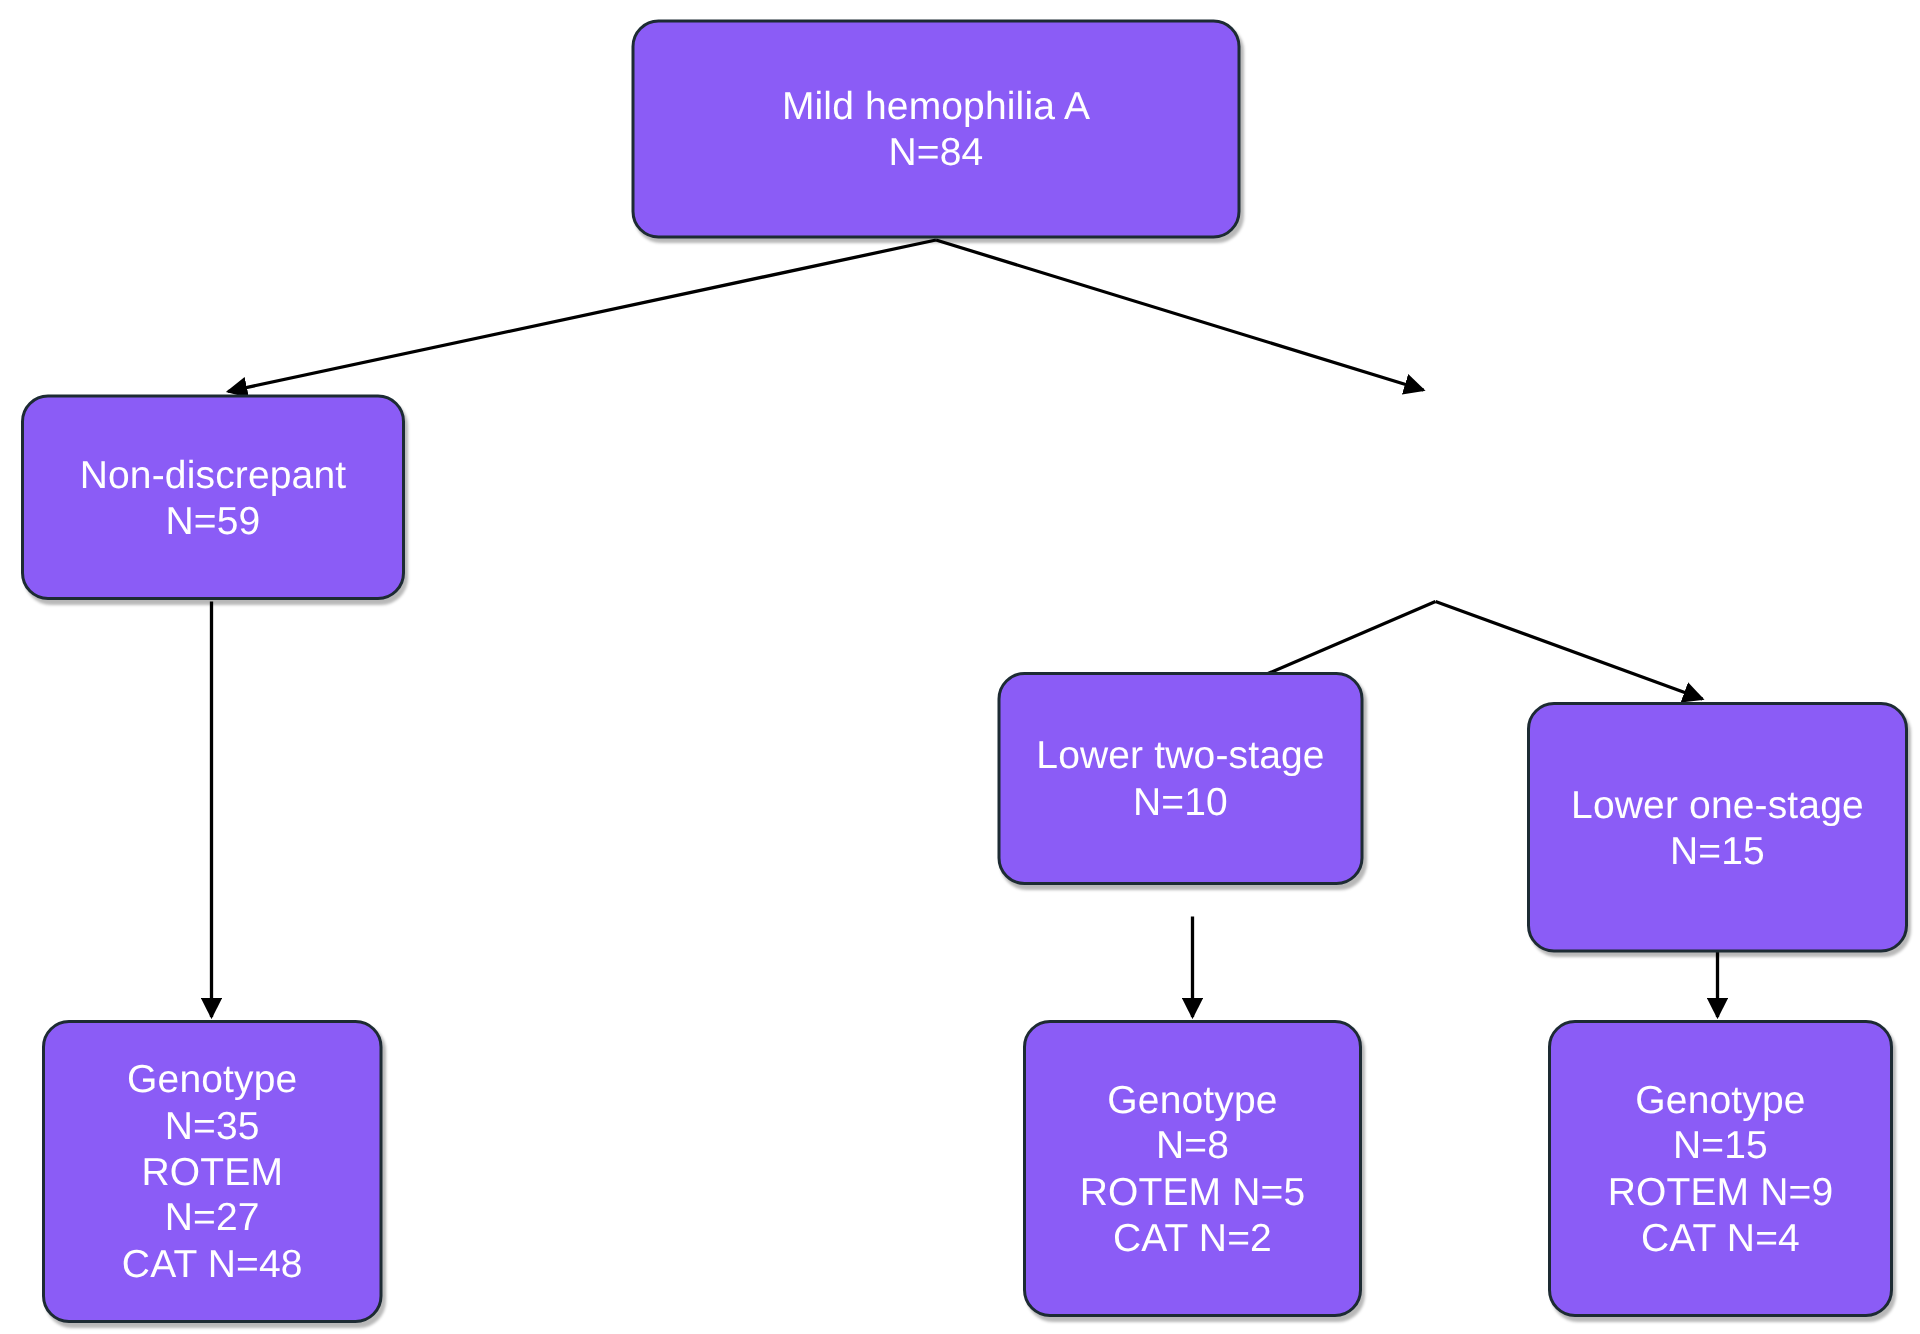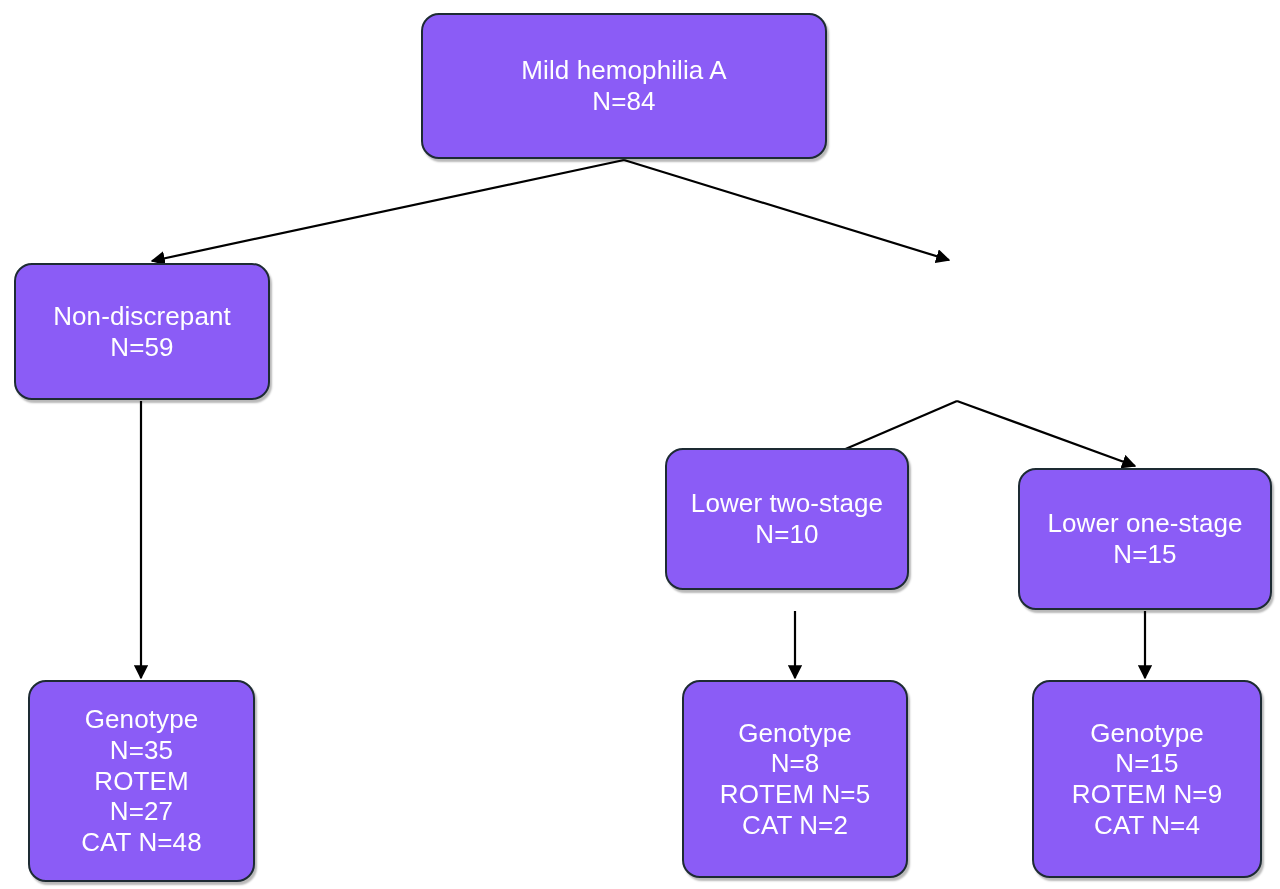--- a/index.html
+++ b/index.html
@@ -43,21 +43,21 @@
   }
   .node .ln { display: block; white-space: nowrap; }
 
   
   #node-root      { left: 421px; top: 13px;  width: 406px; height: 146px; }
   
   #node-nondisc   { left: 14px;  top: 263px; width: 256px; height: 137px; }
   #node-disc      { left: 830px; top: 262px; width: 256px; height: 138px; }
   
   #node-lowertwo  { left: 665px; top: 448px; width: 244px; height: 142px; }
-  #node-lowerone  { left: 1018px;top: 468px; width: 254px; height: 142px; }
+  #node-lowerone  { left: 1018px;top: 468px; width: 254px; height: 167px; }
   
   #node-geno-left { left: 28px;  top: 680px; width: 227px; height: 202px; }
   #node-geno-mid  { left: 682px; top: 680px; width: 226px; height: 198px; }
   #node-geno-right{ left: 1032px;top: 680px; width: 230px; height: 198px; }
 </style>
 </head>
 <body>
 
 <div id="canvas">
 

